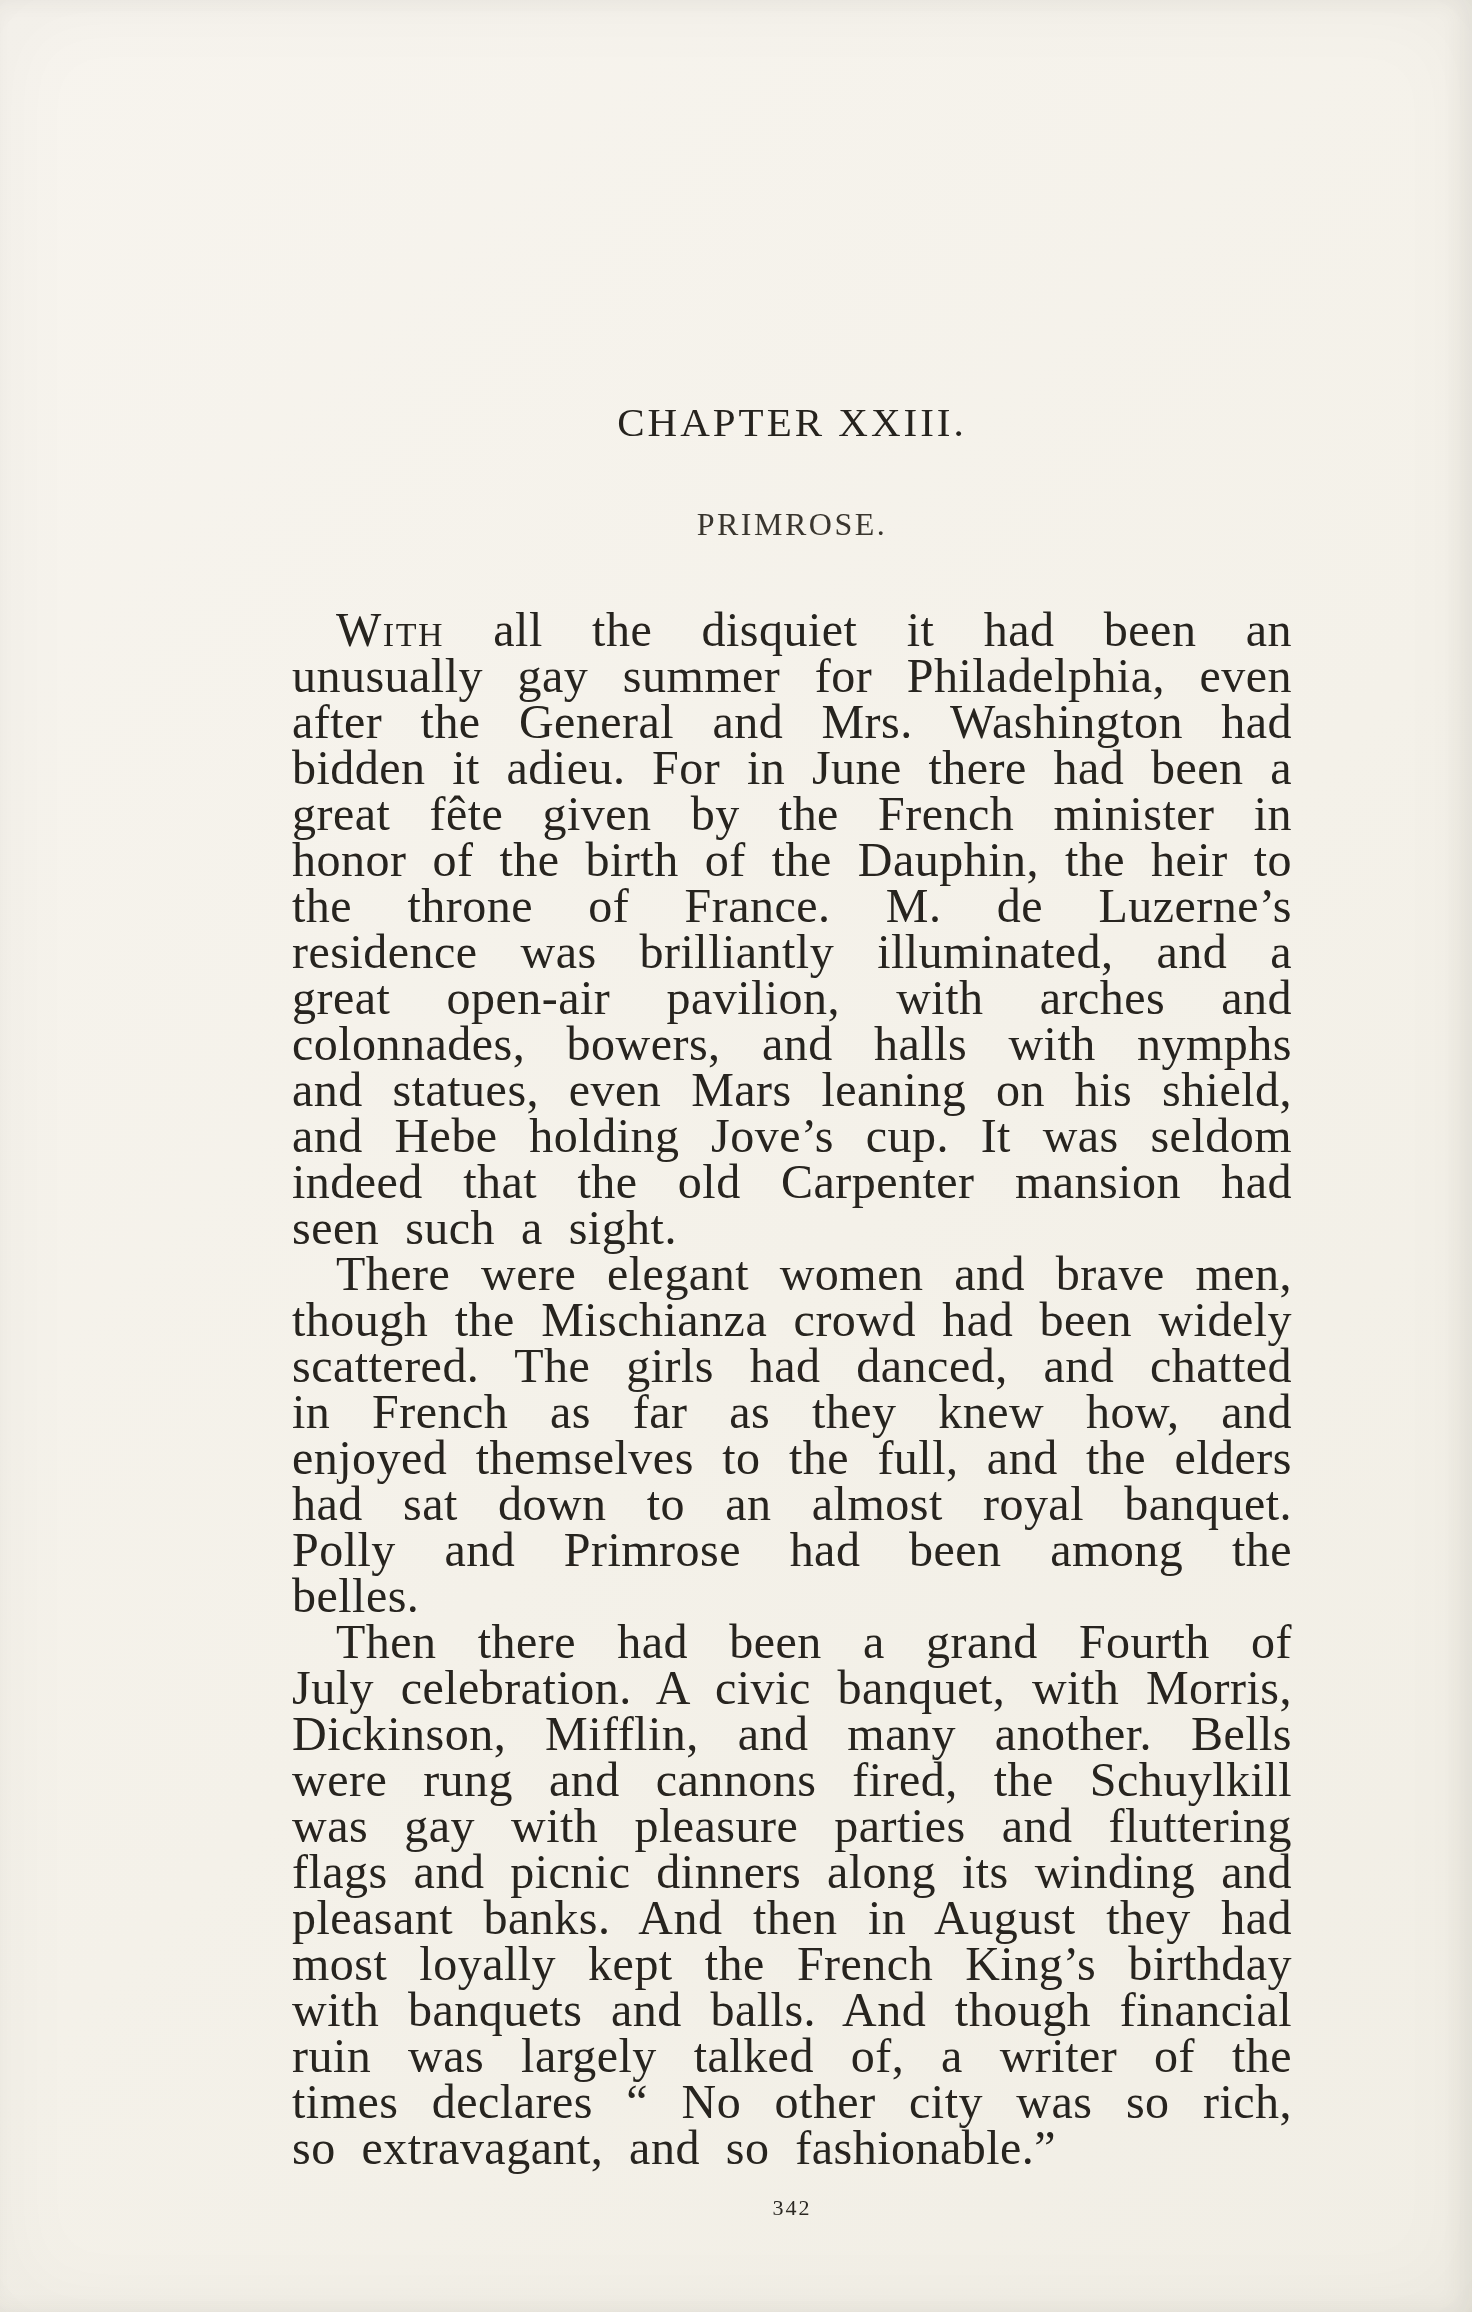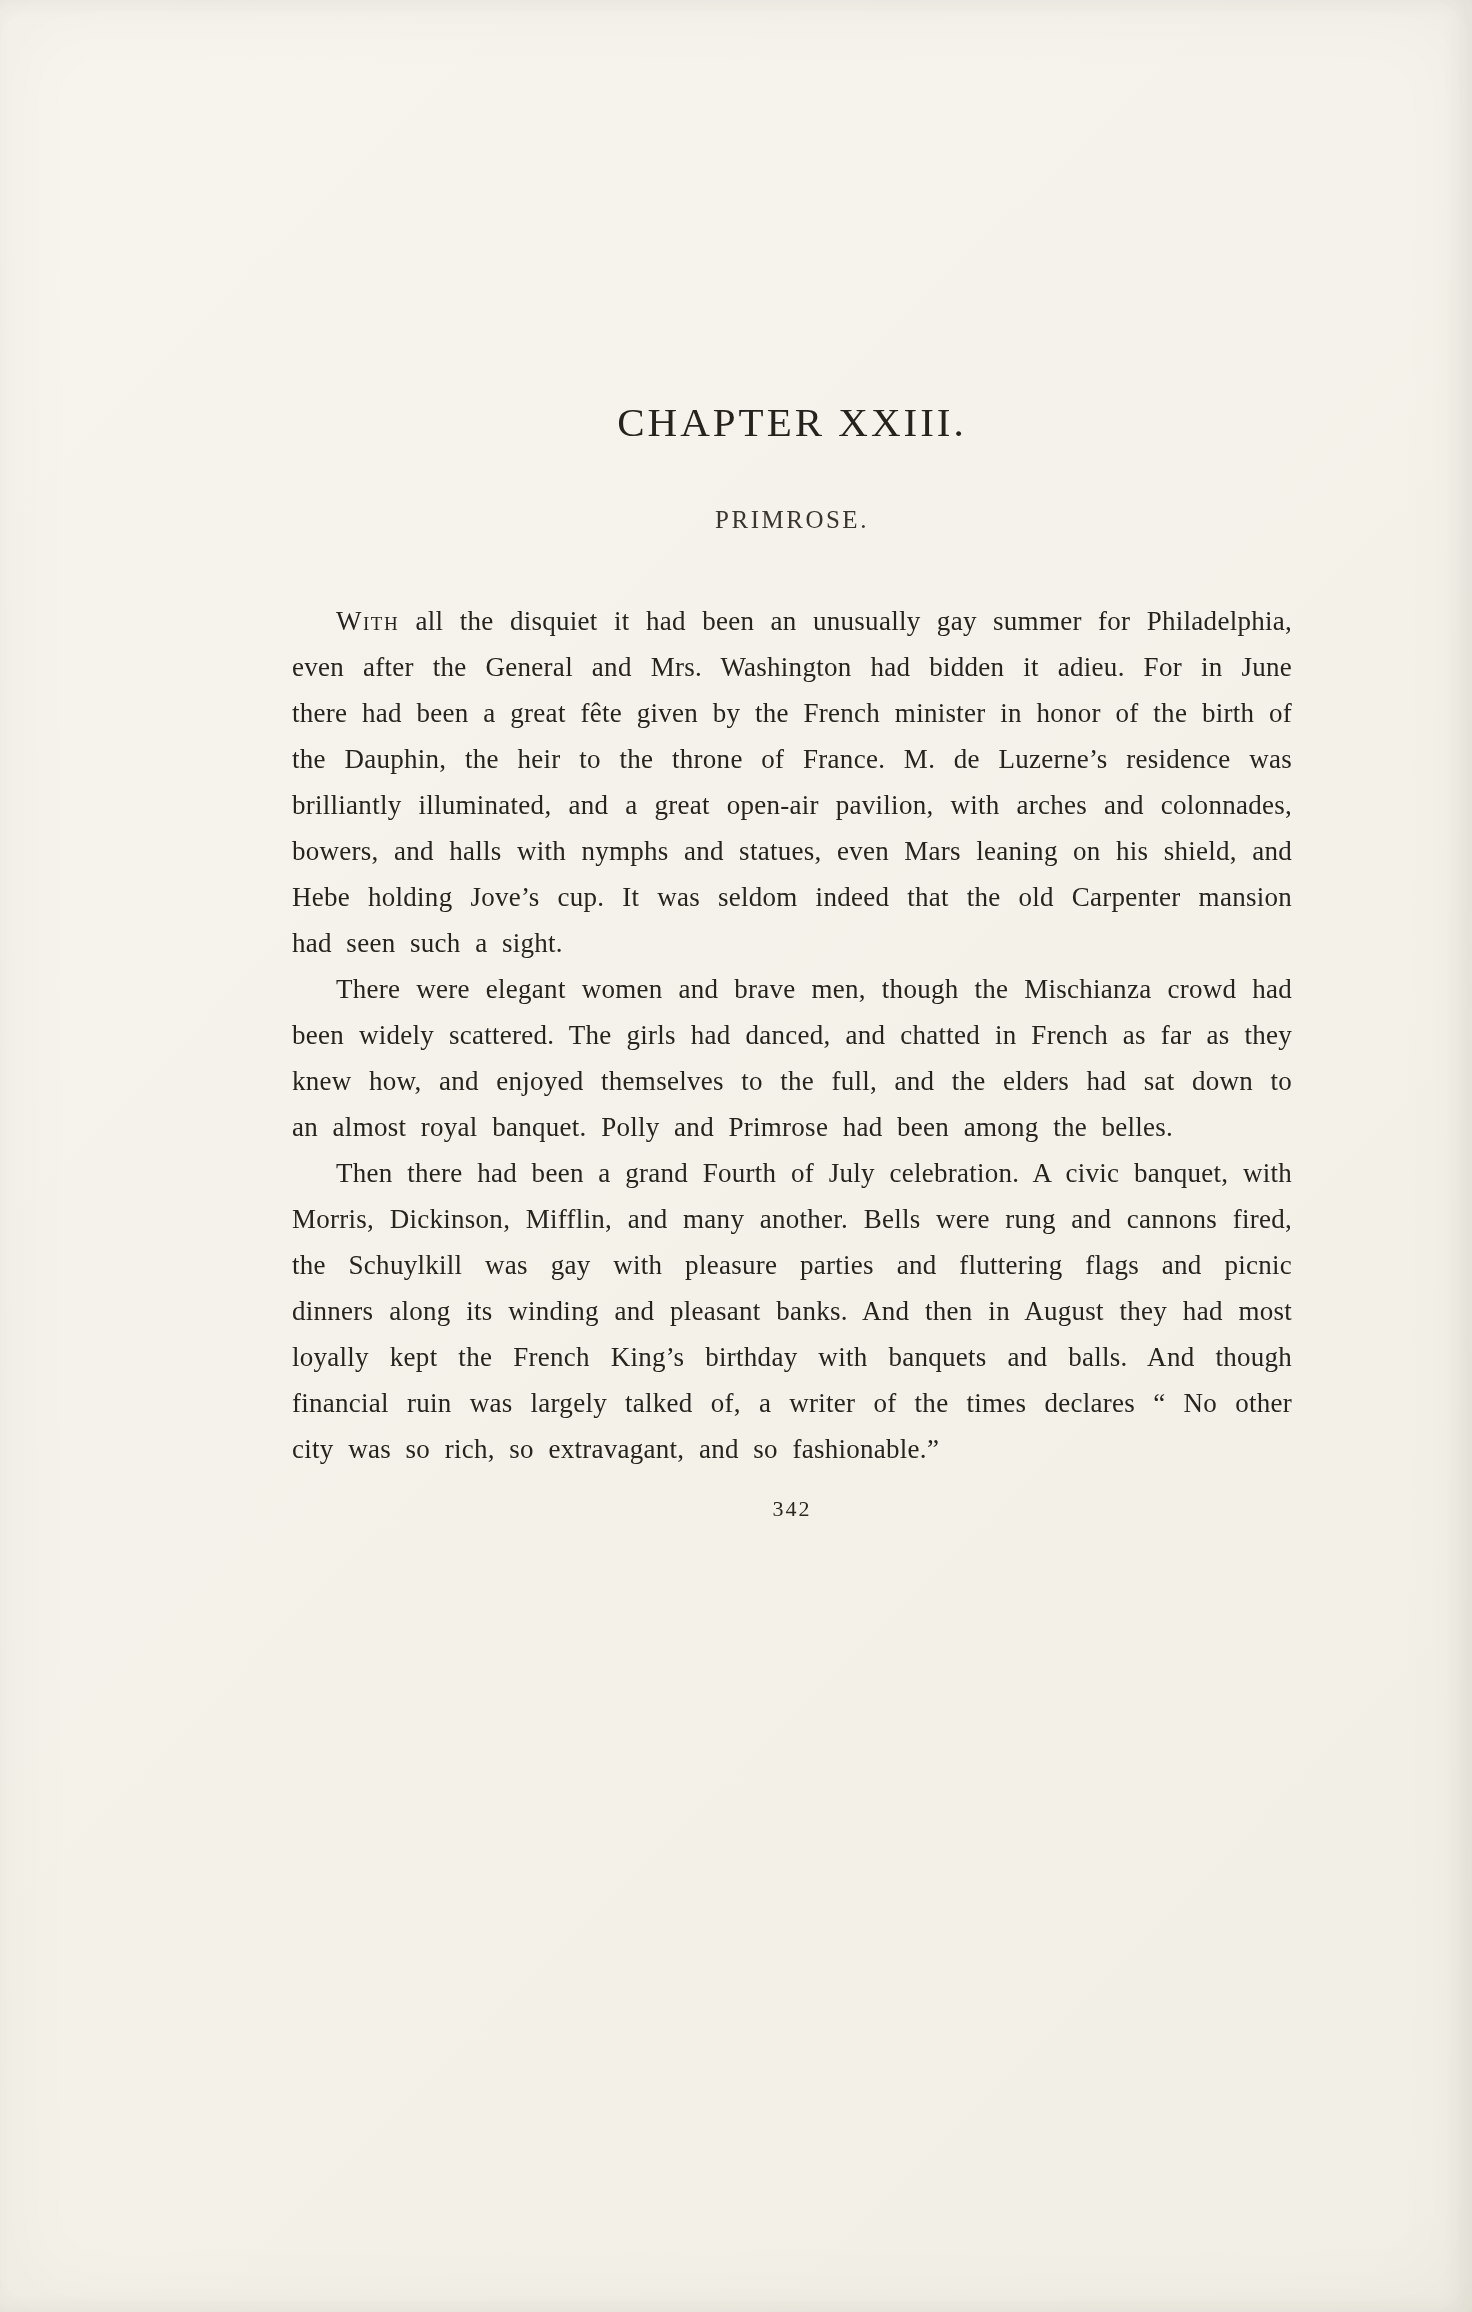--- a/index.html
+++ b/index.html
@@ -28,33 +28,33 @@
     margin: 0;
     text-align: center;
     font-size: 41px;
     font-weight: normal;
     letter-spacing: 3px;
     color: #26231e;
   }
   .section-heading {
     margin: 60px 0 0 0;
     text-align: center;
-    font-size: 25px;
+    font-size: 32px;
     font-weight: normal;
     letter-spacing: 2.5px;
     color: #3a362f;
   }
   .text-block {
     margin-top: 64px;
     text-align: justify;
   }
   .text-block p {
     margin: 0;
     text-indent: 44px;
-    font-size: 27px;
+    font-size: 48px;
     line-height: 46px;
     word-spacing: 0.28em;
     letter-spacing: 0.01em;
   }
   .lead-smallcaps {
     font-variant: small-caps;
     letter-spacing: 1.5px;
   }
   .page-number {
     margin-top: 24px;

